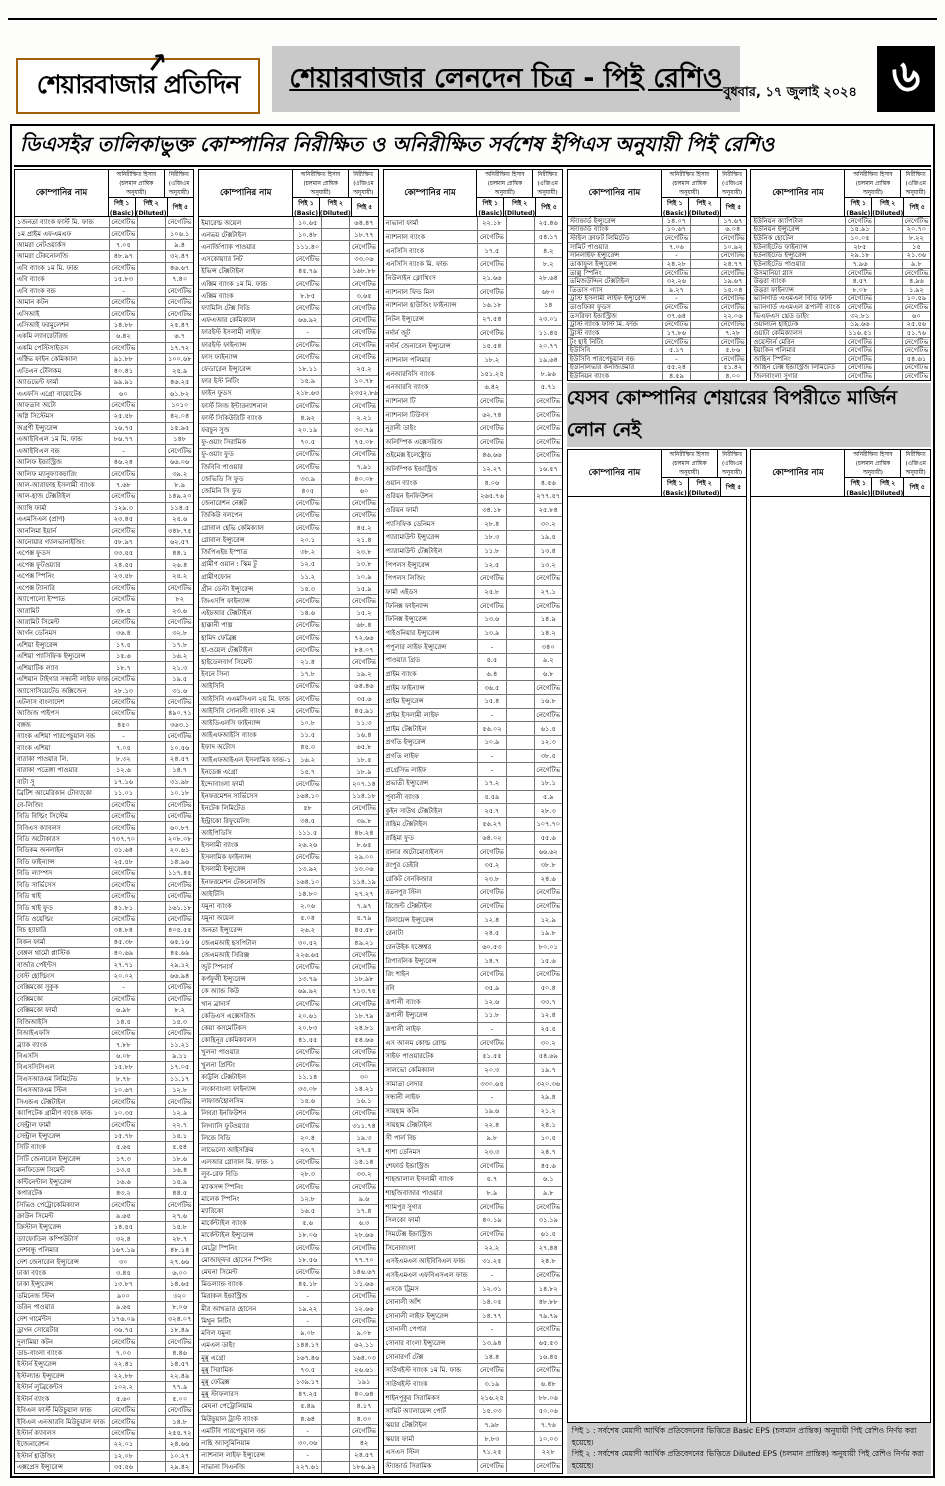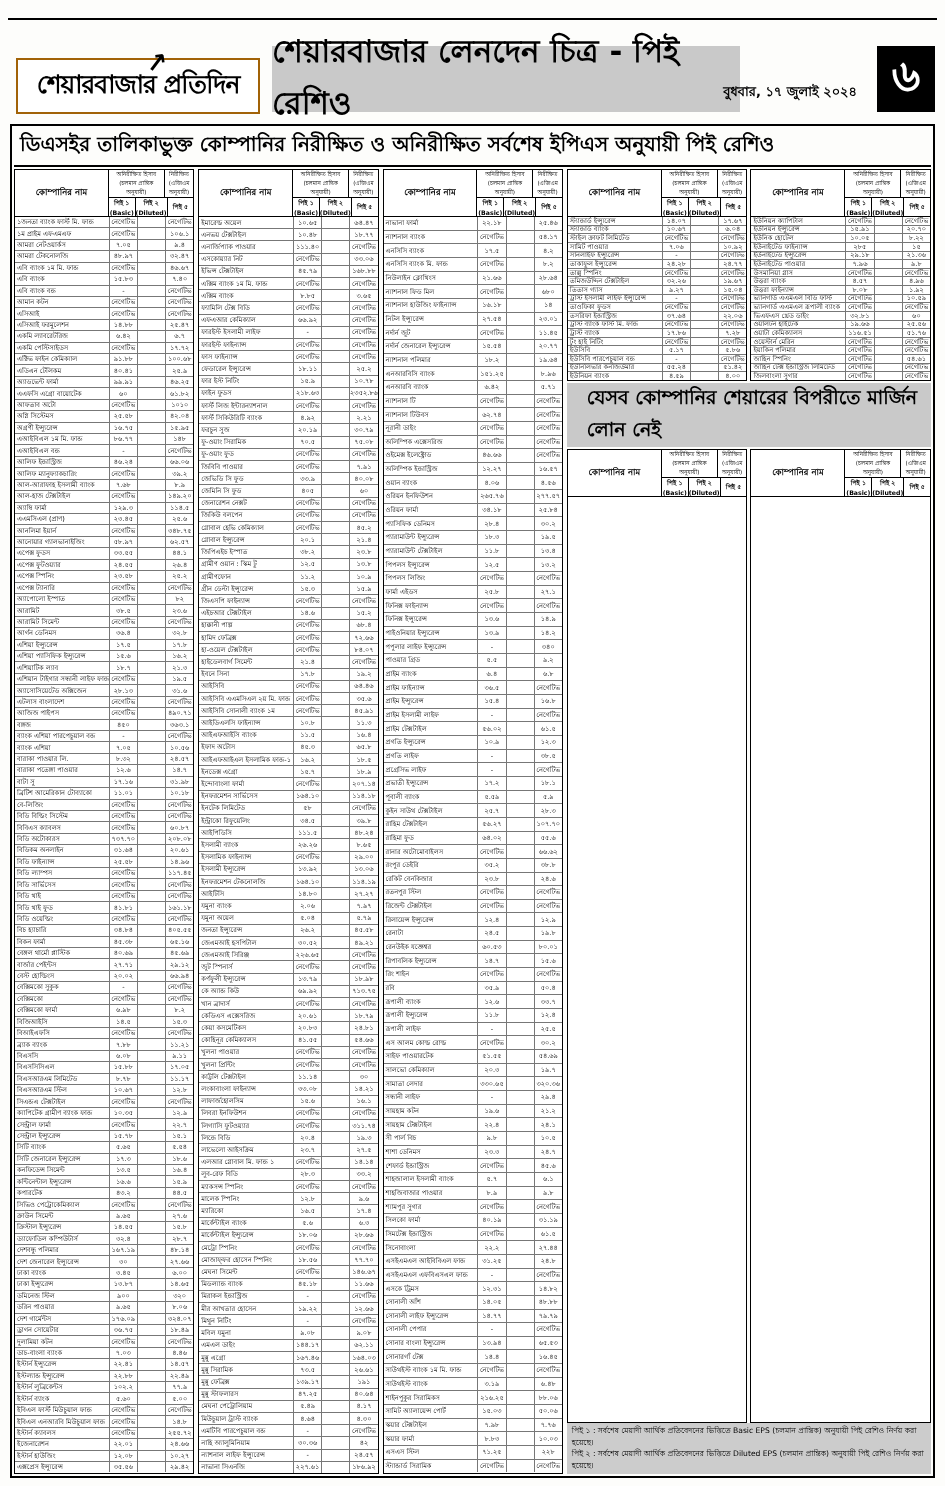--- a/index.html
+++ b/index.html
@@ -6,34 +6,34 @@
   .page{position:relative;width:945px;height:1486px;background:#fdfdfb;margin:0 auto;
         font-family:"DejaVu Sans","Liberation Sans",sans-serif;color:#000;overflow:hidden;}
   .topline{position:absolute;top:18px;left:8px;right:8px;border-top:2px solid #000;}
 
   
   .masthead{position:absolute;top:46px;left:14px;right:10px;height:72px;}
   .logo{position:absolute;left:2px;top:12px;width:240px;height:52px;display:flex;align-items:center;justify-content:center;
         font-weight:bold;font-size:25px;letter-spacing:-1px;border:2px solid #a16207;background:#fff;}
   .logo .arrow{position:absolute;top:-12px;left:128px;font-size:26px;font-weight:bold;transform:rotate(-8deg);}
   .titlebar{position:absolute;left:258px;top:0px;width:468px;height:66px;background:#c9c9c9;
-            display:flex;align-items:center;justify-content:center;font-size:31px;font-weight:bold;}
+            display:flex;align-items:center;justify-content:center;font-size:27px;font-weight:bold;text-decoration:underline;}
   .date{position:absolute;right:78px;top:36px;font-size:13px;font-weight:bold;margin-left:36px;}
   .pagenum{position:absolute;right:0px;top:0px;width:58px;height:66px;background:#000;color:#fff;
            display:flex;align-items:center;justify-content:center;font-size:44px;font-weight:bold;}
 
   
   .main{position:absolute;top:124px;left:10px;right:10px;bottom:8px;border:2px solid #000;padding:2px;display:flex;flex-direction:column;}
-  .headline{border-bottom:2px solid #000;font-size:20px;font-weight:bold;text-align:left;padding:1px 6px 3px 6px;flex:0 0 auto;}
+  .headline{border-bottom:2px solid #000;font-size:20px;font-weight:bold;text-align:left;padding:1px 6px 3px 6px;flex:0 0 auto;font-style:italic;}
   .tables{flex:1;display:flex;gap:4px;padding-top:2px;min-height:0;}
   .colgroup{flex:1;min-width:0;display:flex;}
   .right-wrap{flex:2.02;display:flex;flex-direction:column;min-width:0;}
   .toprow{flex:0 0 212px;display:flex;gap:3px;min-height:0;}
   .section-bar{flex:0 0 24px;background:#c9c9c9;display:flex;align-items:center;justify-content:center;
-               font-size:19px;font-weight:bold;margin:2px 0;padding-left:20px;}
+               font-size:19px;font-weight:bold;margin:2px 0;}
   .marginrow{flex:1;display:flex;gap:3px;min-height:0;}
   .footnote{flex:0 0 46px;background:#cccccc;margin-top:0;padding:2px 5px;font-size:7.6px;line-height:1.55;}
 
   
   .tbl{flex:1;display:flex;flex-direction:column;border:1.5px solid #000;background:#fff;min-width:0;min-height:0;}
   .thead{flex:0 0 38px;display:flex;border-bottom:1.5px solid #000;}
   .th-name{flex:1.1;display:flex;align-items:center;justify-content:center;border-right:1px solid #000;
            font-size:8.5px;font-weight:bold;text-align:center;}
   .th-right{flex:1;display:flex;flex-direction:column;min-width:0;}
   .th-groups{flex:1.1;display:flex;font-size:5.6px;text-align:center;align-items:center;}

